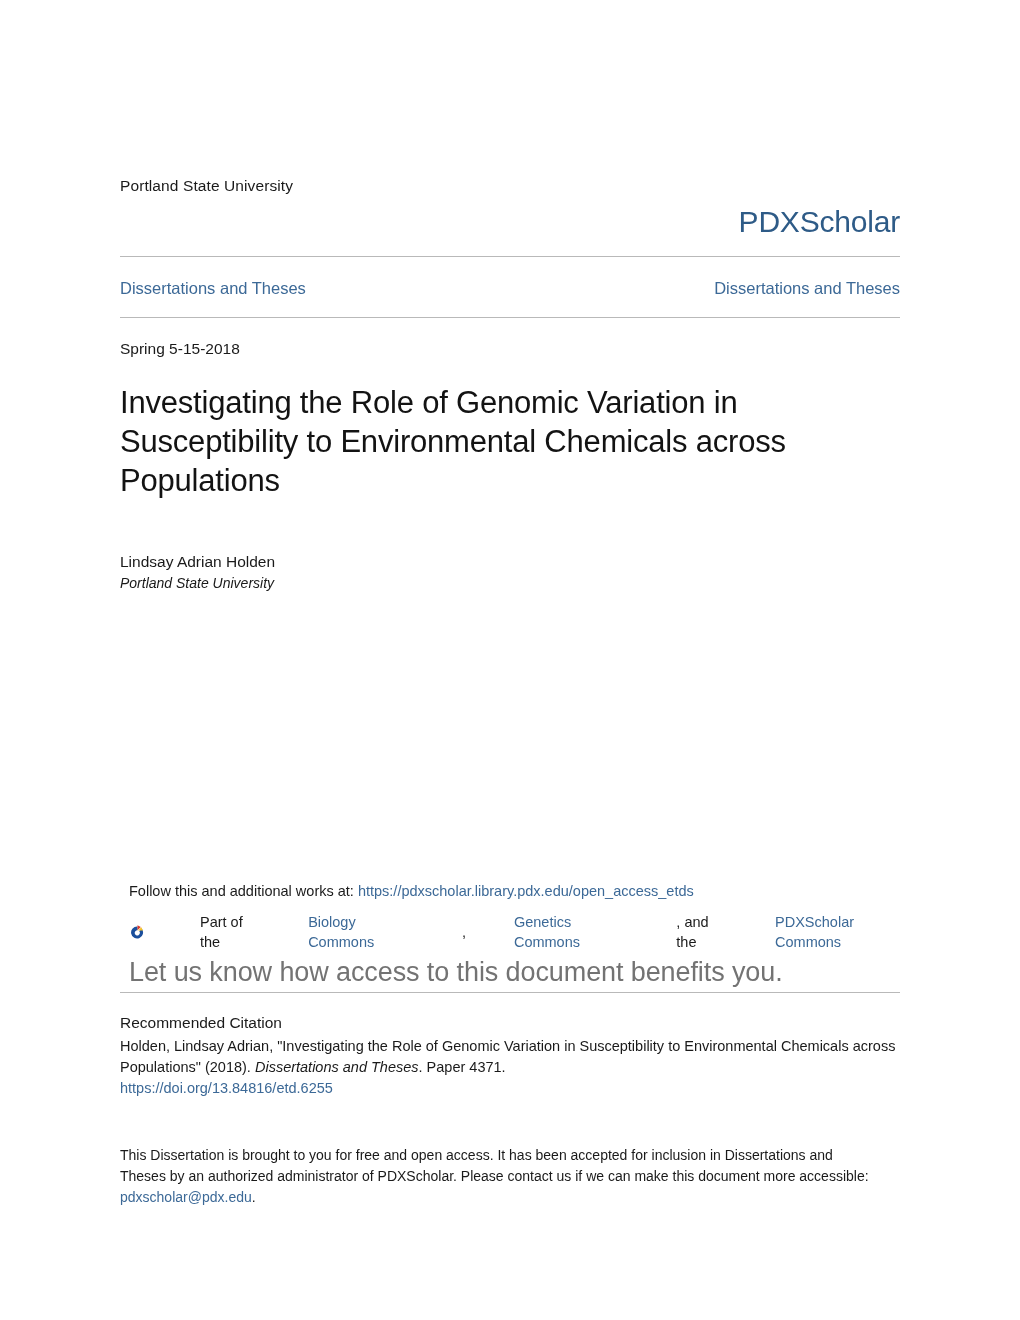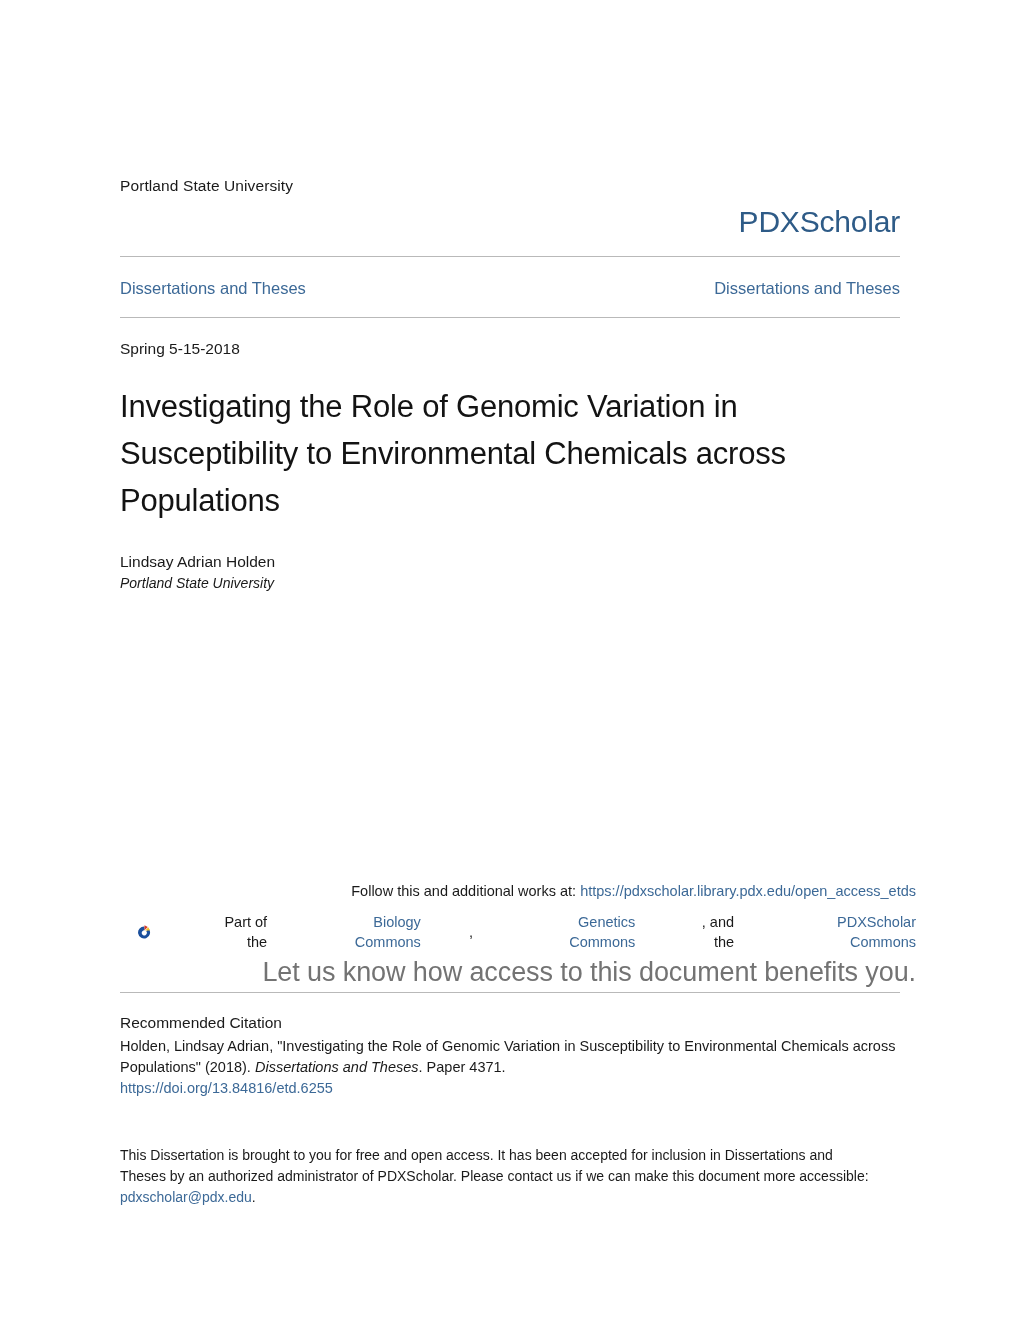--- a/index.html
+++ b/index.html
@@ -92,21 +92,21 @@
     color: #1a1a1a;
   }
 
   
   .doc-title {
     position: absolute;
     top: 383px;
     left: 0;
     width: 760px;
     font-size: 31px;
-    line-height: 47px;
+    line-height: 39px;
     font-weight: 400;
     color: #131313;
     letter-spacing: -0.2px;
     margin: 0;
   }
 
   
   .author-block {
     position: absolute;
     top: 551px;
@@ -122,23 +122,22 @@
     font-size: 14px;
     line-height: 20px;
     font-style: italic;
     color: #1a1a1a;
   }
 
   
   .follow-block {
     position: absolute;
     top: 881px;
-    left: 16px;
-    width: 780px;
-    text-align: right;
+    left: 9px;
+    width: 780px;
   }
   .follow-line {
     font-size: 14.5px;
     line-height: 20px;
     color: #1a1a1a;
   }
   .link {
     color: #3c6997;
     text-decoration: none;
   }

